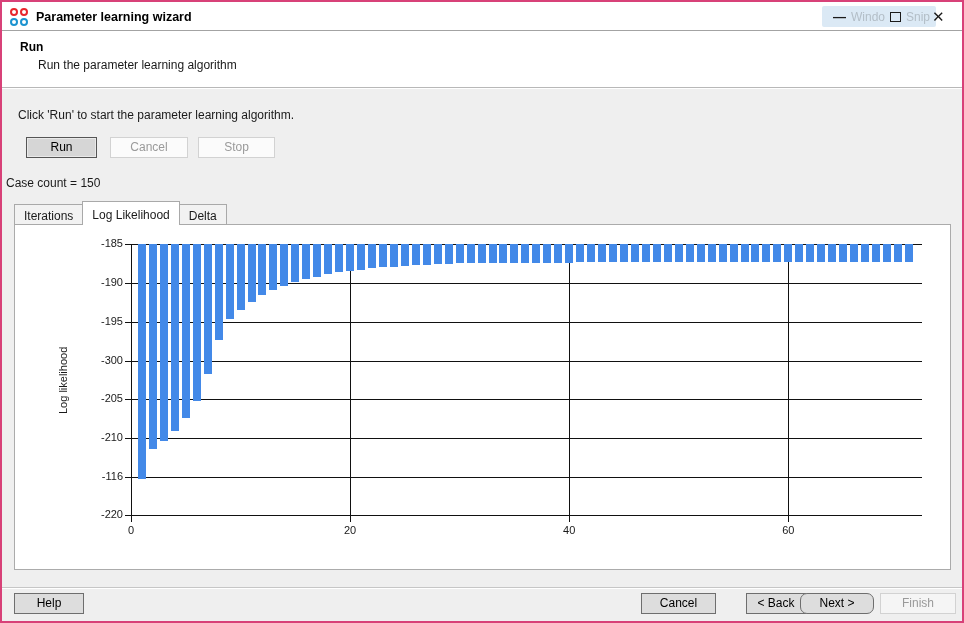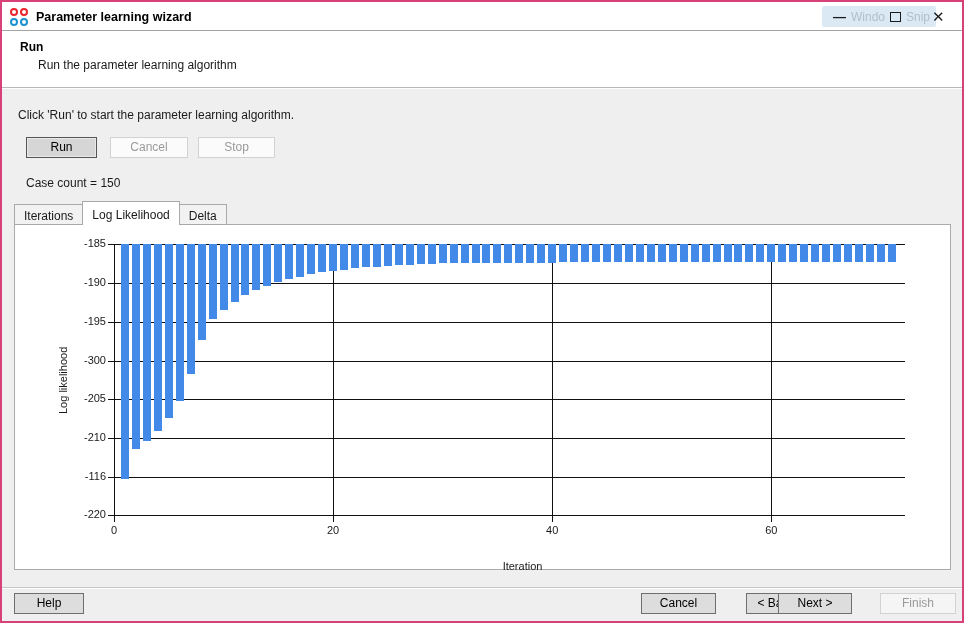--- a/index.html
+++ b/index.html
@@ -22,55 +22,55 @@
   .close-glyph { position:absolute; left:930px; top:6px; font-size:15px; color:#1a1a1a; cursor:default; }
 
   
   .header { position:absolute; left:2px; top:32px; width:960px; height:56px; background:#ffffff; border-bottom:1px solid #b8b8b8; }
   .header-title { position:absolute; left:18px; top:8px; font-weight:bold; color:#000; }
   .header-sub { position:absolute; left:36px; top:26px; color:#1a1a1a; }
 
   
   .body-area { position:absolute; left:2px; top:89px; width:960px; height:499px; background:#efefef; border-bottom:1px solid #c6c6c6; }
   .instruction { position:absolute; left:16px; top:19px; }
-  .case-count { position:absolute; left:24px; top:87px; }
+  .case-count { position:absolute; left:4px; top:87px; }
 
   .btn { position:absolute; height:21px; border:1px solid #acacac; background:#e1e1e1; font-family:inherit; font-size:12px; color:#000; text-align:center; line-height:19px; }
   .btn-run { left:24px; top:48px; width:71px; background:#d6d6d6; border:1px solid #555555; box-shadow:inset 0 0 0 1px #e9e9e9; }
   .btn-cancel-top { left:108px; top:48px; width:78px; background:#fbfbfb; border:1px solid #d2d2d2; color:#9a9a9a; }
   .btn-stop { left:196px; top:48px; width:77px; background:#fbfbfb; border:1px solid #d2d2d2; color:#9a9a9a; }
 
   
   .tabs { position:absolute; left:12px; top:112px; height:24px; display:flex; align-items:flex-end; z-index:3; }
   .tab { height:21px; margin-bottom:0px; padding:2px 9px 0 9px; background:#f2f2f2; border:1px solid #a9a9a9; border-left-width:1px; line-height:18px; color:#1a1a1a; }
   .tab + .tab { margin-left:-1px; }
   .tab.selected { height:24px; background:#ffffff; border-bottom:none; padding-top:4px; z-index:4; position:relative; }
 
   
   .chart-panel { position:absolute; left:12px; top:135px; width:937px; height:346px; background:#ffffff; border:1px solid #ababab; z-index:2; }
-  .plot { position:absolute; left:99px; top:19px; width:791px; height:272px; }
+  .plot { position:absolute; left:116px; top:19px; width:791px; height:272px; }
   .hgrid { position:absolute; left:0; height:1px; background:#111; width:100%; }
   .vgrid { position:absolute; top:0; width:1px; background:#111; height:100%; }
   .yaxis { position:absolute; left:0; top:0; width:1px; height:273px; background:#111; }
   .ytick { position:absolute; left:-6px; width:6px; height:1px; background:#111; }
   .ytick-label { position:absolute; left:-52px; width:44px; text-align:right; font-size:11px; color:#1a1a1a; }
   .xtick { position:absolute; top:272px; width:1px; height:6px; background:#111; }
   .xtick-label { position:absolute; top:280px; width:30px; margin-left:-15px; text-align:center; font-size:11px; color:#1a1a1a; }
   .bar { position:absolute; top:0; width:8px; z-index:2; }
   .ylabel { position:absolute; left:40px; top:19px; width:15px; height:272px; display:flex; align-items:center; justify-content:center; writing-mode:vertical-rl; transform:rotate(180deg); font-size:11px; color:#1a1a1a; }
   .xlabel { position:absolute; left:112px; top:335px; width:791px; text-align:center; font-size:11px; color:#1a1a1a; }
 
   
   .footer { position:absolute; left:2px; top:589px; width:960px; height:32px; background:#efefef; }
   .fbtn { position:absolute; top:4px; height:21px; border:1px solid #6e6e6e; background:#dddddd; font-family:inherit; font-size:12px; color:#000; text-align:center; line-height:19px; }
   .fbtn.disabled { background:#f5f5f5; border:1px solid #d2d2d2; color:#9a9a9a; }
   .fbtn-help { left:12px; width:70px; }
   .fbtn-cancel { left:639px; width:75px; }
   .fbtn-back { left:744px; width:60px; }
-  .fbtn-next { left:776px; width:74px; }
+  .fbtn-next { left:798px; width:74px;border-radius:7px; }
   .fbtn-finish { left:878px; width:76px; }
 </style>
 </head>
 <body>
 
 <div class="window">
   <div class="frame"></div>
 
   <div class="titlebar">
     <div class="logo">
@@ -212,21 +212,20 @@
           <div class="bar" style="left: 686.208px; height: 18.0297px; background: rgb(67, 137, 232);"></div>
           <div class="bar" style="left: 697.163px; height: 18.0297px; background: rgb(67, 137, 232);"></div>
           <div class="bar" style="left: 708.119px; height: 18.0297px; background: rgb(67, 137, 232);"></div>
           <div class="bar" style="left: 719.075px; height: 18.0297px; background: rgb(67, 137, 232);"></div>
           <div class="bar" style="left: 730.03px; height: 18.0297px; background: rgb(67, 137, 232);"></div>
           <div class="bar" style="left: 740.986px; height: 18.0297px; background: rgb(67, 137, 232);"></div>
           <div class="bar" style="left: 751.942px; height: 18.0297px; background: rgb(67, 137, 232);"></div>
           <div class="bar" style="left: 762.898px; height: 18.0297px; background: rgb(67, 137, 232);"></div>
           <div class="bar" style="left: 773.853px; height: 18.0297px; background: rgb(67, 137, 232);"></div>
         </div>
-      <div class="xlabel">Iteration</div>
     </div>
   </div>
 
   <div class="footer">
     <button class="fbtn fbtn-help">Help</button>
     <button class="fbtn fbtn-cancel">Cancel</button>
     <button class="fbtn fbtn-back">&lt; Back</button>
     <button class="fbtn fbtn-next">Next &gt;</button>
     <button class="fbtn fbtn-finish disabled">Finish</button>
   </div>

